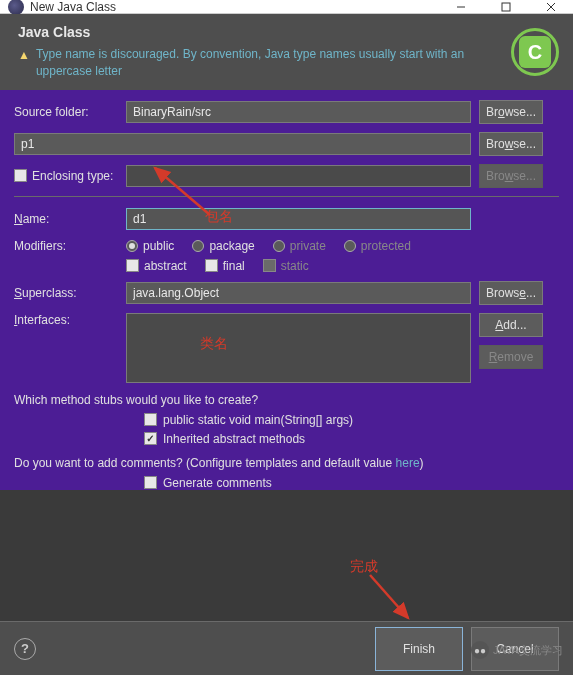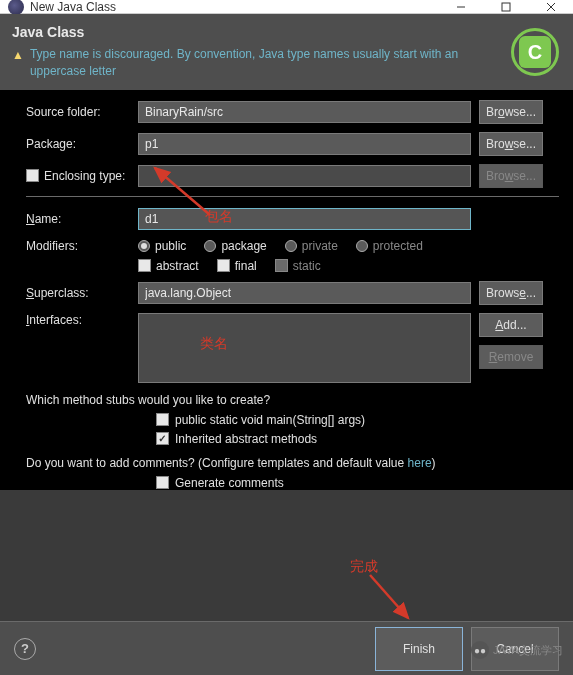--- a/index.html
+++ b/index.html
@@ -5,30 +5,30 @@
 * { box-sizing: border-box; margin: 0; padding: 0; font-family: "Segoe UI", Tahoma, sans-serif; }
 body { background: #3a3a3a; width: 573px; height: 675px; overflow: hidden; position: relative; }
 
 .titlebar { height: 14px; background: #fff; display: flex; align-items: center; padding-left: 8px; border-bottom: 1px solid #ccc; }
 .titlebar .eclipse-icon { width: 16px; height: 16px; margin-right: 6px; border-radius: 50%; background: radial-gradient(circle at 40% 40%, #5a5a8a, #2a2a4a); }
 .titlebar .title { font-size: 12px; color: #333; flex: 1; }
 .titlebar .winbtns { display: flex; }
 .titlebar .winbtn { width: 45px; height: 30px; display: flex; align-items: center; justify-content: center; font-size: 14px; color: #333; }
 .titlebar .winbtn svg { width: 10px; height: 10px; }
 
-.header { background: #4e4e4e; padding: 10px 12px; position: relative; min-height: 74px; display:flex; align-items:center;}
+.header { background: #4e4e4e; padding: 10px 18px; position: relative; min-height: 74px; display:flex; align-items:center;}
 .header-left{ flex:1; padding-right: 60px;}
 .header h1 { color: #e8e8e8; font-size: 14px; font-weight: 600; margin-bottom: 6px; }
 .header .warn-row { display: flex; align-items: flex-start; gap: 6px; }
 .header .warn-icon { color: #f5d76e; font-size: 12px; margin-top: 2px; }
 .header .warn-text { color: #6fb5c9; font-size: 12px; line-height: 1.4; }
 .header .c-badge { position: absolute; right: 14px; top: 14px; width: 48px; height: 48px; border-radius: 50%; border: 3px solid #7ec850; display:flex; align-items:center; justify-content:center;}
 .header .c-badge .c-inner{ width:32px; height:32px; background:#7ec850; border-radius:6px; display:flex; align-items:center; justify-content:center; color:#fff; font-weight:bold; font-size:20px;}
 
-.body { background: #000000; padding: 10px 14px 0 26px; }
+.body { background: #4c1d95; padding: 10px 14px 0 14px; }
 
 .row { display: flex; align-items: center; margin-bottom: 8px; min-height: 24px; }
 .row .lbl { width: 112px; color: #e0e0e0; font-size: 12px; }
 .row .lbl .ul { text-decoration: underline; }
 .row .fld { flex: 1; margin-right: 8px; }
 .row .btncol { width: 80px; }
 
 input.txt { width: 100%; height: 22px; background: #5a5a5a; border: 1px solid #7a7a7a; color: #e8e8e8; font-size: 12px; padding: 0 6px; }
 input.txt.focused { border: 1px solid #6fb5c9; background: #555; }
 input.txt:disabled { background: #4a4a4a; color: #888; }
@@ -110,21 +110,20 @@
 
 <div class="body">
 
   <div class="row">
     <div class="lbl"><span>Source folder:</span></div>
     <div class="fld"><input class="txt" value="BinaryRain/src" style=""></div>
     <div class="btncol"><button class="browse"><span>Br<span class="ul">o</span>wse...</span></button></div>
   </div>
 
   <div class="row">
-    <div class="lbl"><span>Package:</span></div>
     <div class="fld"><input class="txt" value="p1" style=""></div>
     <div class="btncol"><button class="browse"><span>Bro<span class="ul">w</span>se...</span></button></div>
   </div>
 
   <div class="row">
     <div class="lbl checkbox-row">
       <span class="chk"></span>
         <span>Enclosing type:</span>
     </div>
     <div class="fld"><input class="txt" disabled="" value="" style=""></div>

